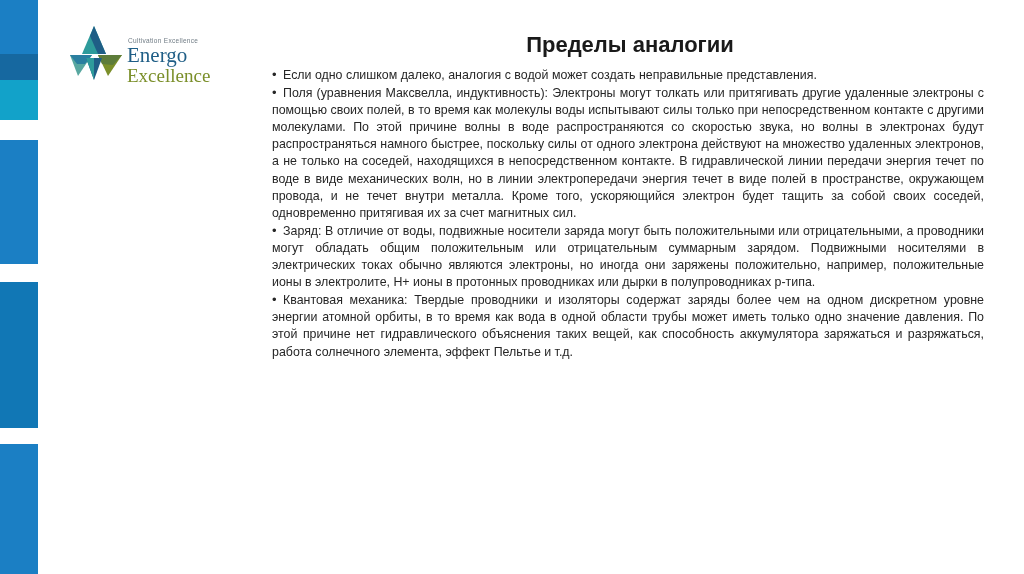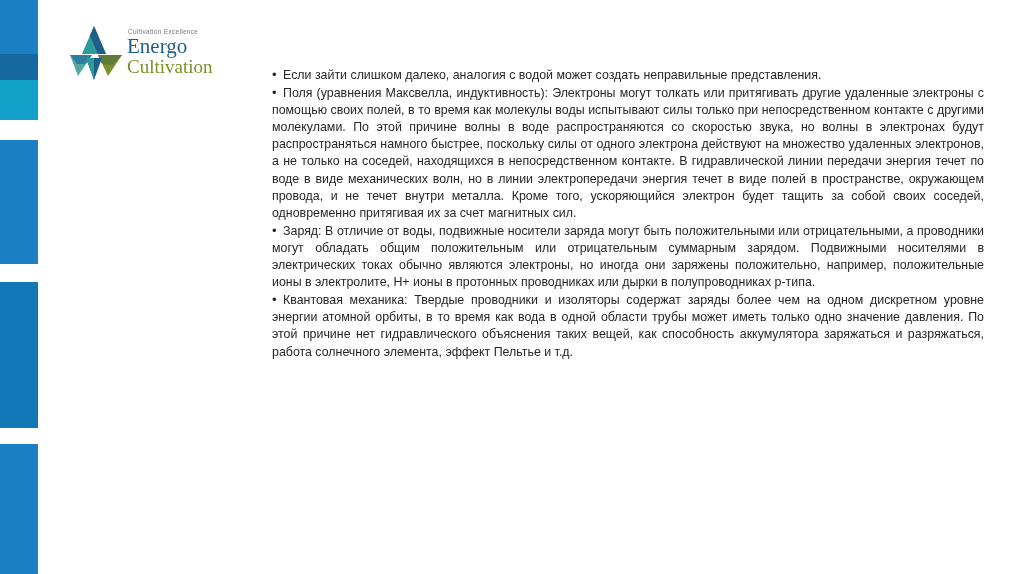--- a/index.html
+++ b/index.html
@@ -41,21 +41,21 @@
   .logo-mark {
     position: absolute;
     left: 0;
     top: 2px;
     width: 56px;
     height: 58px;
   }
   .logo-text {
     position: absolute;
     left: 58px;
-    top: 4px;
+    top: 13px;
     width: 130px;
   }
   .logo-tag {
     font-size: 6.5px;
     color: #6f7b84;
     letter-spacing: 0.3px;
     white-space: nowrap;
     margin: 2px 0 1px 2px;
   }
   .logo-energo {
@@ -136,29 +136,30 @@
         <polygon points="2,31 24,31 17,40 9,40" fill="#2b7fa0"></polygon>
         <polygon points="30,31 54,31 40,52" fill="#7b8f2a"></polygon>
         <polygon points="30,31 54,31 45,41 34,40" fill="#5d7c3a"></polygon>
         <polygon points="18,34 34,34 26,56" fill="#1f5e86"></polygon>
         <polygon points="18,34 26,34 26,56" fill="#2e9b9b"></polygon>
       </svg>
     </div>
     <div class="logo-text">
       <div class="logo-tag">Cultivation Excellence</div>
       <div class="logo-energo">Energo</div>
-      <div class="logo-university">Cultivation</div>
+      <div class="logo-university">Excellence</div>
     </div>
   </div>
 
+  <div class="slide-title">Пределы аналогии</div>
 
   <div class="body-block">
 
     <p class="para">
-      <span class="bullet">•</span><span class="lead"></span><span>Если зайти слишком далеко, аналогия с водой может создать неправильные представления.</span>
+      <span class="bullet">•</span><span class="lead"></span><span>Если одно слишком далеко, аналогия с водой может создать неправильные представления.</span>
     </p>
 
     <p class="para">
       <span class="bullet">•</span><span class="lead">Поля</span><span> (уравнения Максвелла, индуктивность): Электроны могут толкать или притягивать другие удаленные электроны с помощью своих полей, в то время как молекулы воды испытывают силы только при непосредственном контакте с другими молекулами. По этой причине волны в воде распространяются со скоростью звука, но волны в электронах будут распространяться намного быстрее, поскольку силы от одного электрона действуют на множество удаленных электронов, а не только на соседей, находящихся в непосредственном контакте. В гидравлической линии передачи энергия течет по воде в виде механических волн, но в линии электропередачи энергия течет в виде полей в пространстве, окружающем провода, и не течет внутри металла. Кроме того, ускоряющийся электрон будет тащить за собой своих соседей, одновременно притягивая их за счет магнитных сил.</span>
     </p>
 
     <p class="para">
       <span class="bullet">•</span><span class="lead">Заряд</span><span>: В отличие от воды, подвижные носители заряда могут быть положительными или отрицательными, а проводники могут обладать общим положительным или отрицательным суммарным зарядом. Подвижными носителями в электрических токах обычно являются электроны, но иногда они заряжены положительно, например, положительные ионы в электролите, H+ ионы в протонных проводниках или дырки в полупроводниках p-типа.</span>
     </p>
 

